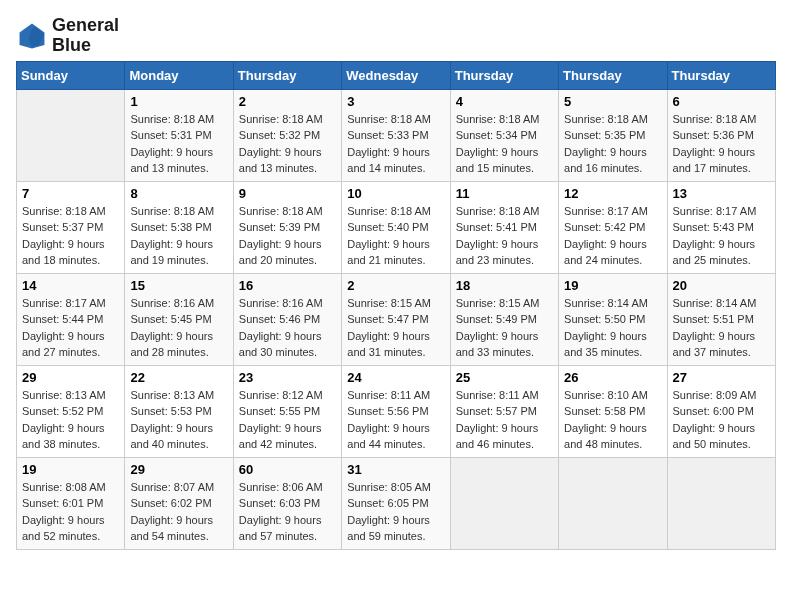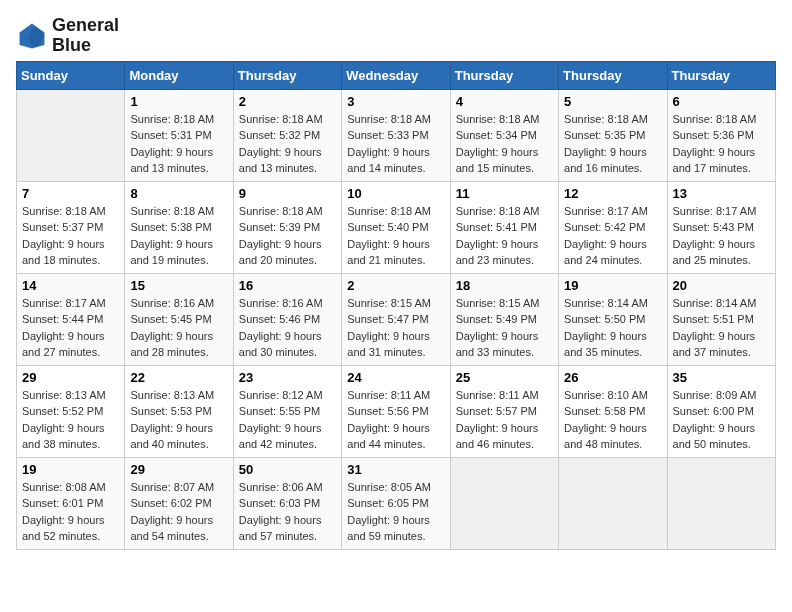--- a/index.html
+++ b/index.html
@@ -221,35 +221,35 @@
         </td>
         <td>
           <span class="day-number">25</span>
           <div class="day-info">Sunrise: 8:11 AM<br>Sunset: 5:57 PM<br>Daylight: 9 hours and 46 minutes.</div>
         </td>
         <td>
           <span class="day-number">26</span>
           <div class="day-info">Sunrise: 8:10 AM<br>Sunset: 5:58 PM<br>Daylight: 9 hours and 48 minutes.</div>
         </td>
         <td>
-          <span class="day-number">35</span>
+          <span class="day-number">27</span>
           <div class="day-info">Sunrise: 8:09 AM<br>Sunset: 6:00 PM<br>Daylight: 9 hours and 50 minutes.</div>
         </td>
       </tr>
       <tr>
         <td>
           <span class="day-number">19</span>
           <div class="day-info">Sunrise: 8:08 AM<br>Sunset: 6:01 PM<br>Daylight: 9 hours and 52 minutes.</div>
         </td>
         <td>
           <span class="day-number">29</span>
           <div class="day-info">Sunrise: 8:07 AM<br>Sunset: 6:02 PM<br>Daylight: 9 hours and 54 minutes.</div>
         </td>
         <td>
-          <span class="day-number">50</span>
+          <span class="day-number">60</span>
           <div class="day-info">Sunrise: 8:06 AM<br>Sunset: 6:03 PM<br>Daylight: 9 hours and 57 minutes.</div>
         </td>
         <td>
           <span class="day-number">31</span>
           <div class="day-info">Sunrise: 8:05 AM<br>Sunset: 6:05 PM<br>Daylight: 9 hours and 59 minutes.</div>
         </td>
         <td class="empty-cell"></td>
         <td class="empty-cell"></td>
         <td class="empty-cell"></td>
       </tr>

